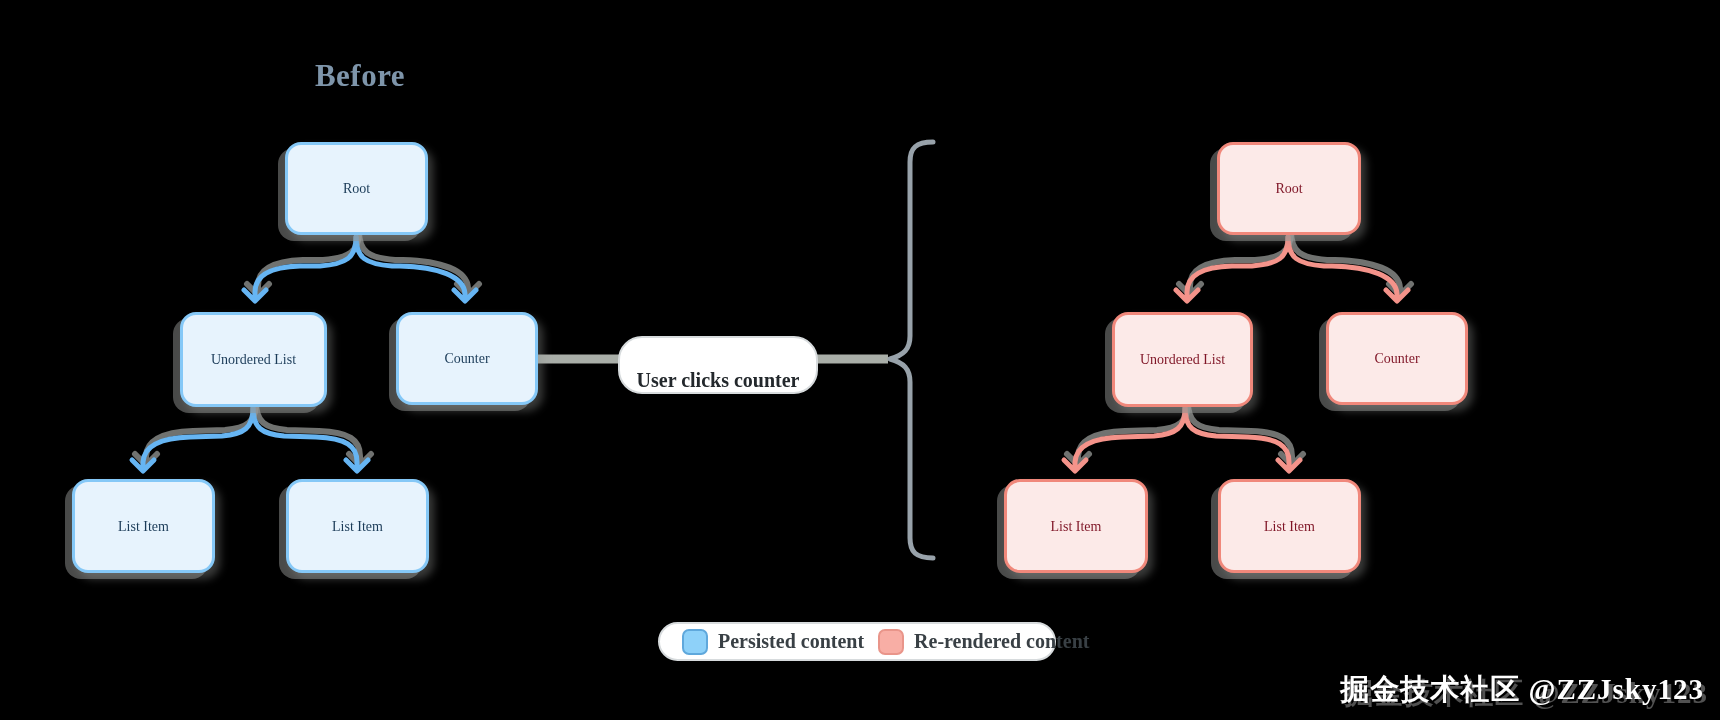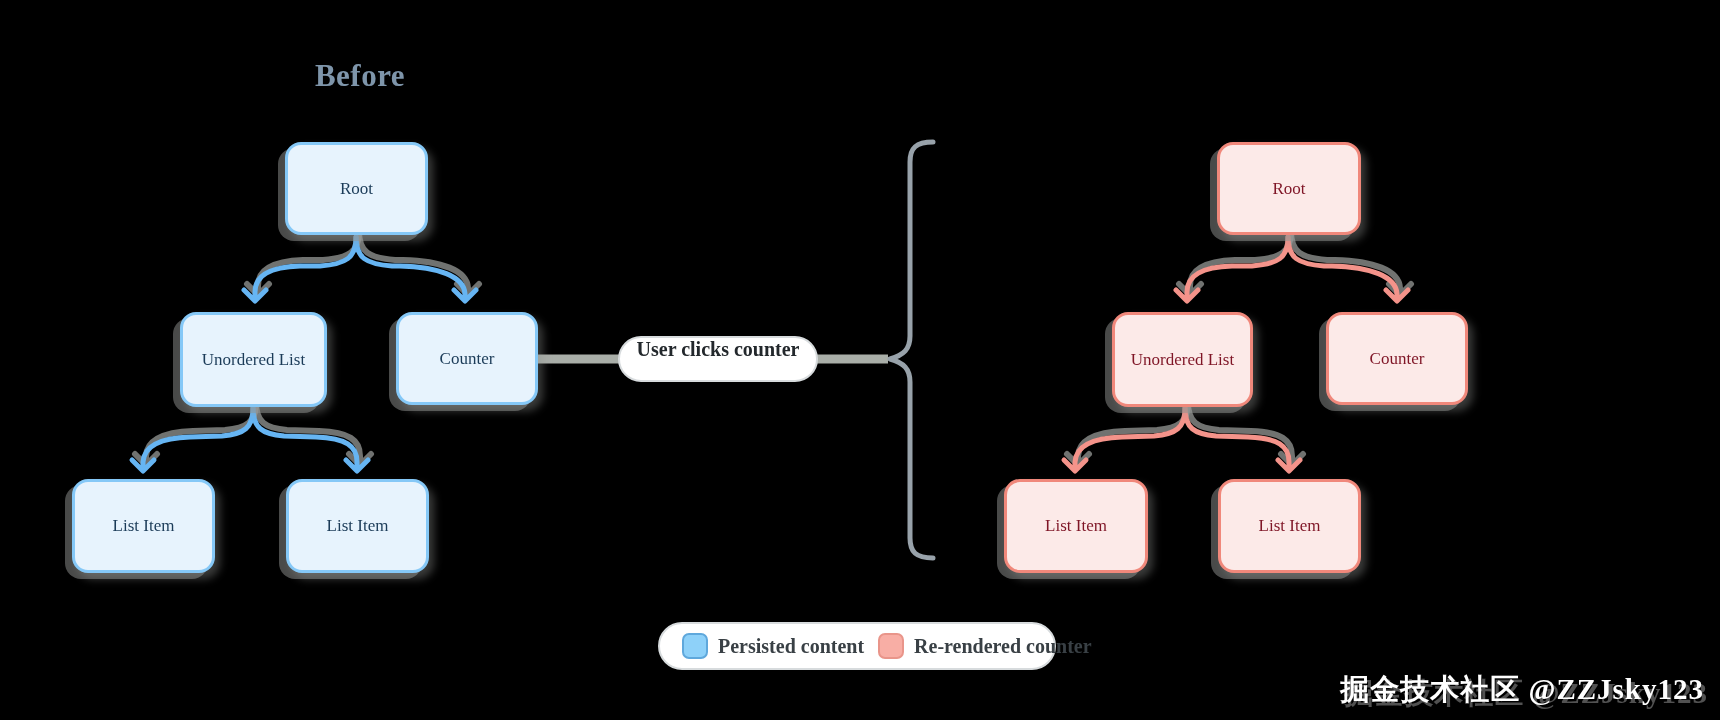--- a/index.html
+++ b/index.html
@@ -18,49 +18,49 @@
   svg.wires{position:absolute;left:0;top:0;}
   .wire-shadow{stroke:#9FA39F;stroke-opacity:.7;stroke-width:6;fill:none;stroke-linecap:round;stroke-linejoin:round;}
   .wire-blue{stroke:#66B5F3;stroke-width:5;fill:none;stroke-linecap:round;stroke-linejoin:round;}
   .wire-red{stroke:#F4938A;stroke-width:5;fill:none;stroke-linecap:round;stroke-linejoin:round;}
   .wire-gray{stroke:#A9AEA8;stroke-width:9;fill:none;stroke-linecap:butt;}
   .wire-brace{stroke:#98A2AA;stroke-width:5;fill:none;stroke-linecap:round;stroke-linejoin:round;}
   
   .node{
     position:absolute;display:flex;align-items:center;justify-content:center;
     border-radius:16px;text-align:center;line-height:1.5;
-    font-size:17px;font-weight:500;padding:4px 10px;box-sizing:border-box;
+    font-size:14px;font-weight:500;padding:4px 10px;box-sizing:border-box;
     box-shadow:-7px 6px 0 rgba(145,148,145,.5),5px 6px 8px rgba(145,148,145,.4);
   }
   .node.blue{background:#E7F3FD;border:3px solid #85C8F7;color:#1B3B58;}
   .node.red{background:#FCEAE8;border:3px solid #F0887B;color:#7F1526;}
   .n-b-root{left:285px;top:142px;width:143px;height:93px;}
   .n-b-ul{left:180px;top:312px;width:147px;height:95px;}
   .n-b-counter{left:396px;top:312px;width:142px;height:93px;}
   .n-b-li1{left:72px;top:479px;width:143px;height:94px;}
   .n-b-li2{left:286px;top:479px;width:143px;height:94px;}
   .n-a-root{left:1217px;top:142px;width:144px;height:93px;}
   .n-a-ul{left:1112px;top:312px;width:141px;height:95px;}
   .n-a-counter{left:1326px;top:312px;width:142px;height:93px;}
   .n-a-li1{left:1004px;top:479px;width:144px;height:94px;}
   .n-a-li2{left:1218px;top:479px;width:143px;height:94px;}
   
   .event-pill{
-    position:absolute;left:618px;top:336px;width:200px;height:46px;
+    position:absolute;left:618px;top:336px;width:200px;height:58px;
     background:#fff;border:2px solid #D7DBDD;border-radius:24px;box-sizing:border-box;
-    display:flex;align-items:flex-start;justify-content:center;
+    display:flex;align-items:flex-end;justify-content:center;
     font-size:20px;font-weight:600;color:#23282C;white-space:nowrap;
   }
   .event-pill::before{
     content:"";position:absolute;z-index:-1;left:-10px;right:-10px;top:9px;bottom:7px;
     background:#A9ADA9;border-radius:10px;
   }
   
   .legend{
-    position:absolute;left:658px;top:622px;width:398px;height:48px;
+    position:absolute;left:658px;top:622px;width:398px;height:39px;
     background:#fff;border:2px solid #D7DBDD;border-radius:25px;box-sizing:border-box;
     display:flex;align-items:center;gap:14px;padding:0 22px;
   }
   .legend::before{
     content:"";position:absolute;z-index:-1;left:-17px;right:-17px;top:13px;bottom:11px;
     background:#A9ADA9;border-radius:12px;
   }
   .legend-item{display:flex;align-items:center;gap:10px;}
   .legend-swatch{width:26px;height:26px;border-radius:7px;box-sizing:border-box;}
   .swatch-blue{background:#8ED1F9;border:2px solid #5FA8DC;}
@@ -144,19 +144,19 @@
     <span>User clicks counter</span>
   </div>
 
   <div class="legend">
     <div class="legend-item">
       <span class="legend-swatch swatch-blue" style="background-color: rgb(142, 209, 249);"></span>
       <span class="legend-label">Persisted content</span>
     </div>
     <div class="legend-item">
       <span class="legend-swatch swatch-red" style="background-color: rgb(248, 174, 165);"></span>
-      <span class="legend-label">Re-rendered counter</span>
+      <span class="legend-label">Re-rendered content</span>
     </div>
   </div>
 
   <div class="watermark">掘金技术社区 @ZZJsky123</div>
 
 </div>
 
 </body></html>

